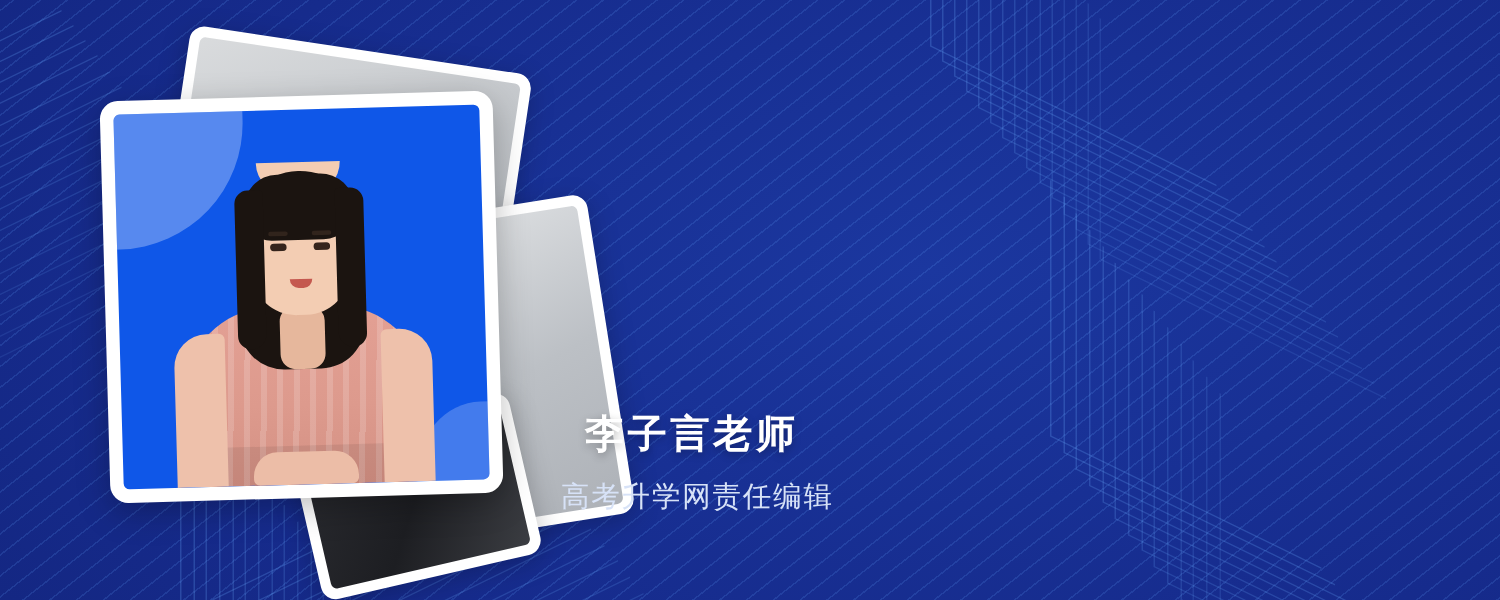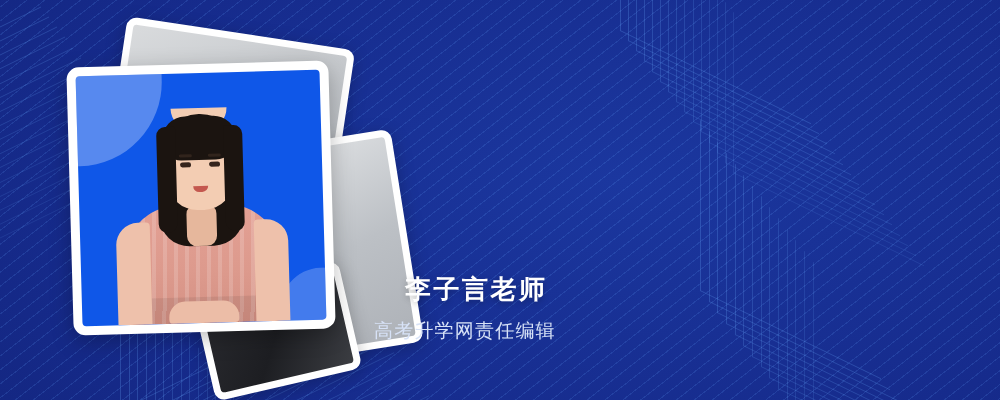--- a/index.html
+++ b/index.html
@@ -322,21 +322,20 @@
   }
   .author {
     position: absolute;
     top: 272px;
     left: 16px;
     color: #ffffff;
     font-size: 26px;
     font-weight: bold;
     letter-spacing: 2.5px;
     text-shadow: 0 2px 6px rgba(0,0,0,0.28);
-    margin-left: 15px;
   }
   .author-role {
     position: absolute;
     top: 318px;
     left: 0px;
     color: #d7e2f7;
     font-size: 19px;
     font-weight: normal;
     letter-spacing: 1.2px;
     text-align: right;

